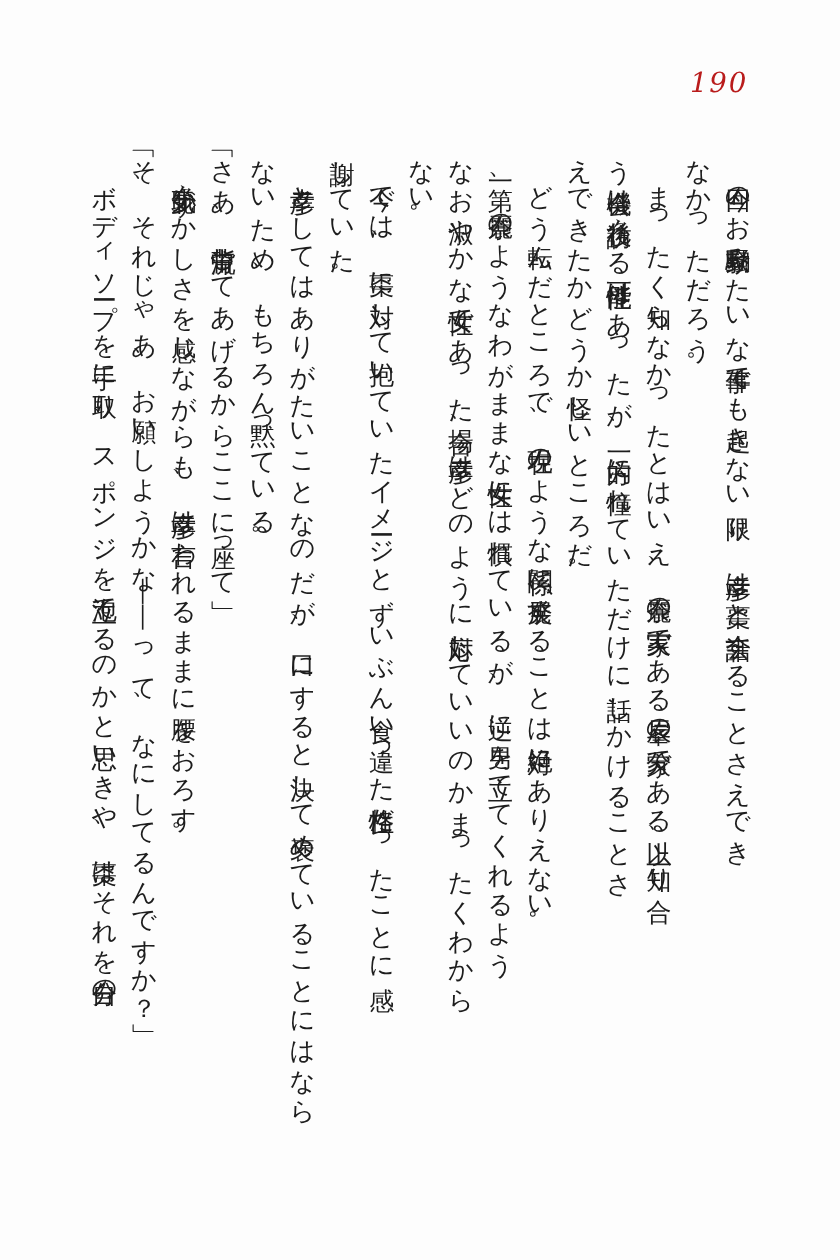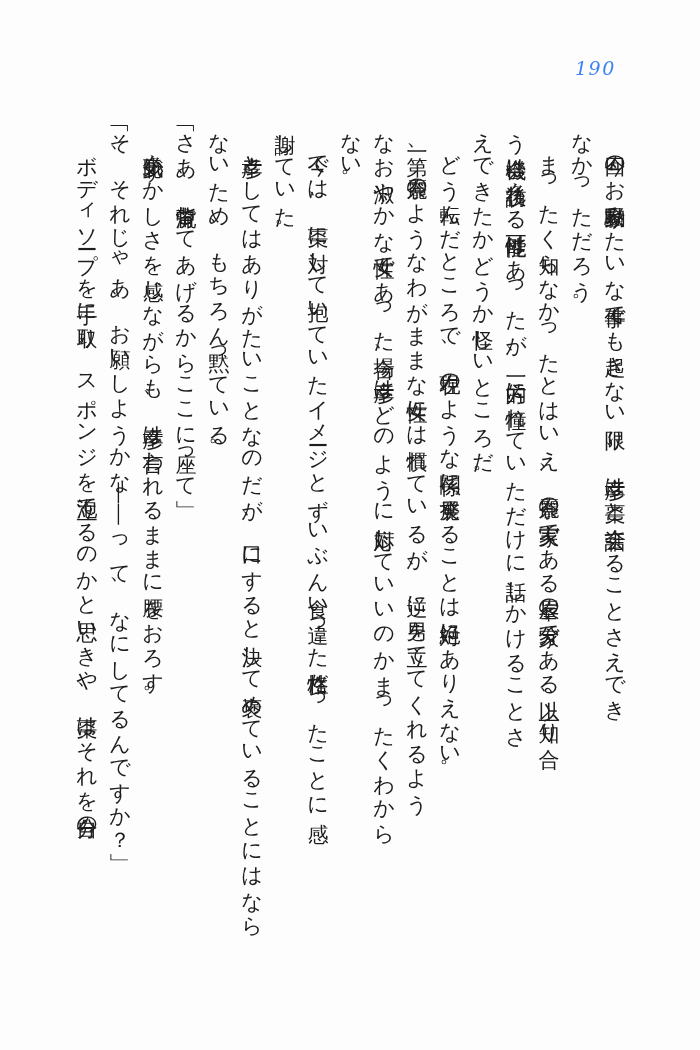--- a/index.html
+++ b/index.html
@@ -13,24 +13,24 @@
     height: 1050px;
     background: #fdfdfd;
     overflow: hidden;
     font-family: "DejaVu Serif", "Liberation Serif", serif;
     color: #1d1d1d;
   }
   .page-number {
     position: absolute;
     top: 57px;
     left: 575px;
-    font-size: 19px;
+    font-size: 23px;
     font-style: italic;
     letter-spacing: 1.5px;
-    color: #3b82f6;
+    color: #b91c1c;
   }
   .text-block {
     position: absolute;
     top: 118px;
     left: 69px;
     width: 562px;
     height: 832px;
     writing-mode: vertical-rl;
     text-orientation: mixed;
     font-size: 21px;

